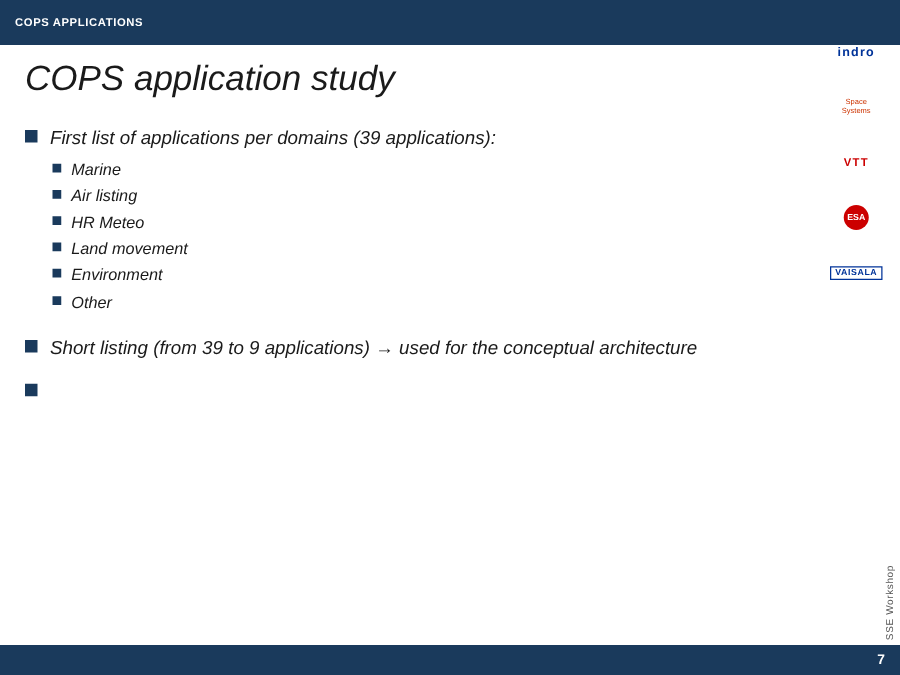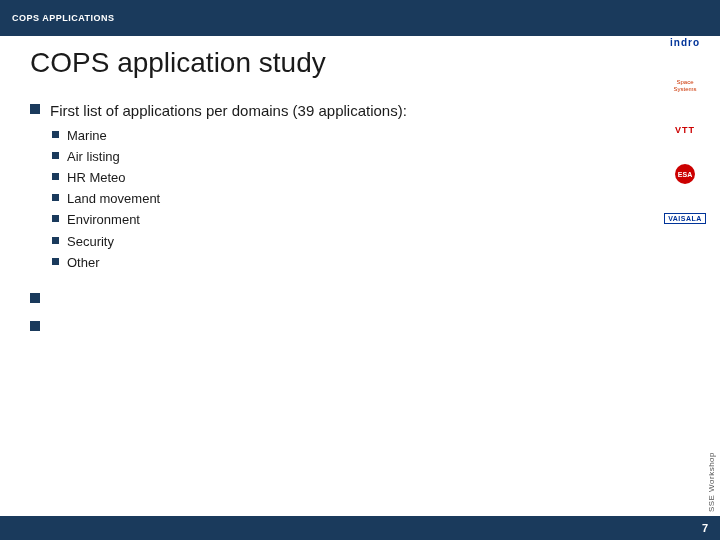--- a/index.html
+++ b/index.html
@@ -24,22 +24,23 @@
     .header-title {
       color: #ffffff;
       font-size: 9px;
       font-weight: bold;
       letter-spacing: 0.5px;
       text-transform: uppercase;
     }
 
     
     .main-content {
-      padding: 10px 30px 10px 30px;
+      padding: 10px 30px 10px 20px;
       position: relative;
+      font-style: italic;
     }
 
     .page-title {
       font-size: 28px;
       font-weight: normal;
       color: #1a1a1a;
       margin-bottom: 20px;
       line-height: 1.2;
     }
 
@@ -242,32 +243,29 @@
         <div class="sub-bullet-item">
           <div class="sub-bullet-square"></div>
           <span class="sub-bullet-text">Land movement</span>
         </div>
         <div class="sub-bullet-item">
           <div class="sub-bullet-square"></div>
           <span class="sub-bullet-text">Environment</span>
         </div>
         <div class="sub-bullet-item">
           <div class="sub-bullet-square"></div>
-          <span class="sub-bullet-text">Security</span>
-        </div>
-        <div class="sub-bullet-item">
-          <div class="sub-bullet-square"></div>
           <span class="sub-bullet-text">Other</span>
         </div>
       </div>
     </div>
   </div>
 
   <div class="bullet-section">
     <div class="bullet-square"></div>
+    <span class="bullet-text">Short listing (from 39 to 9 applications) → used for the conceptual architecture</span>
   </div>
 
   <div class="bullet-section">
     <div class="bullet-square"></div>
   </div>
 </div>
 
 <div class="vertical-text-container">
   <span class="vertical-text">SSE Workshop</span>
 </div>

